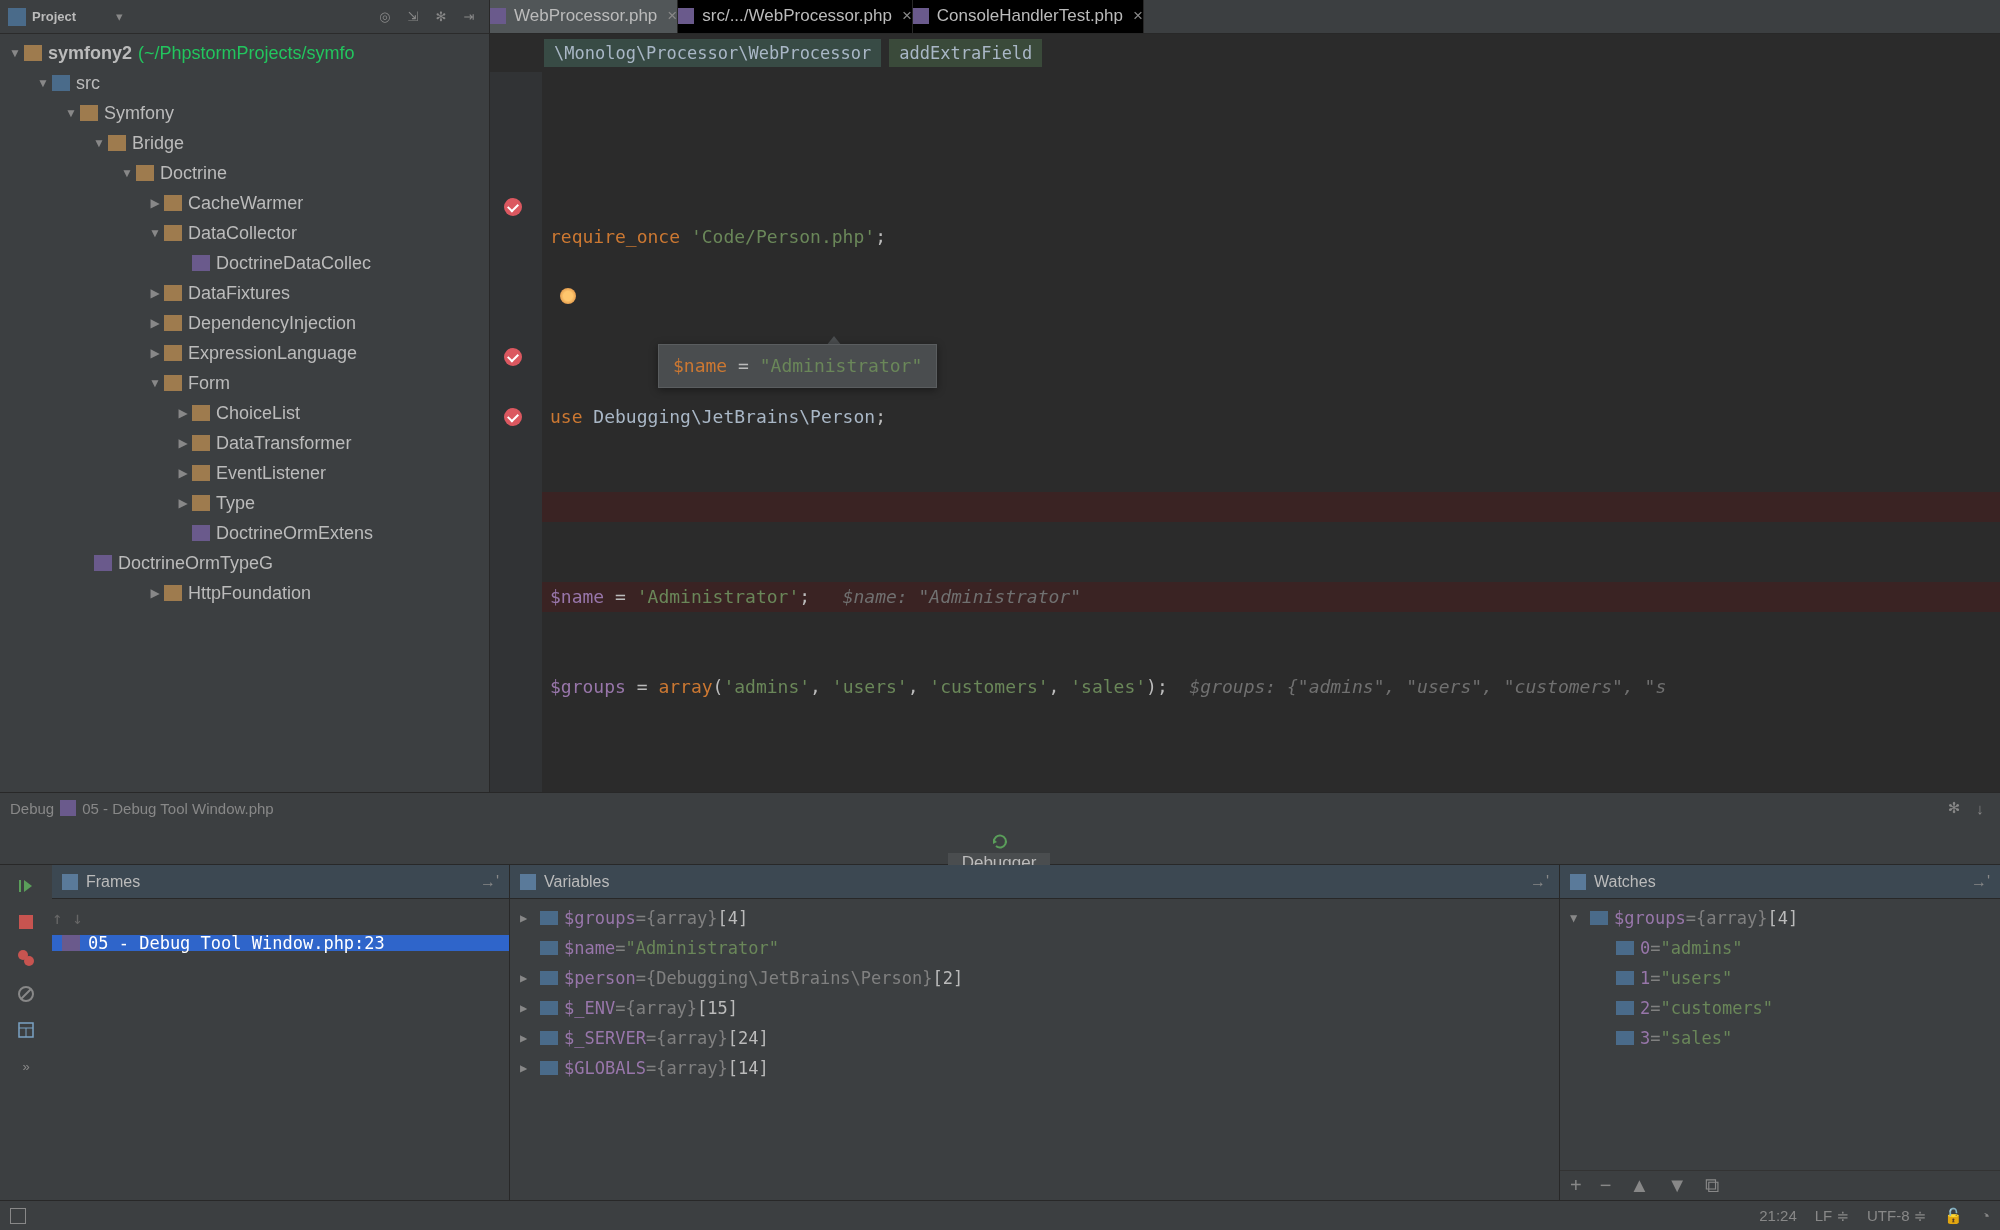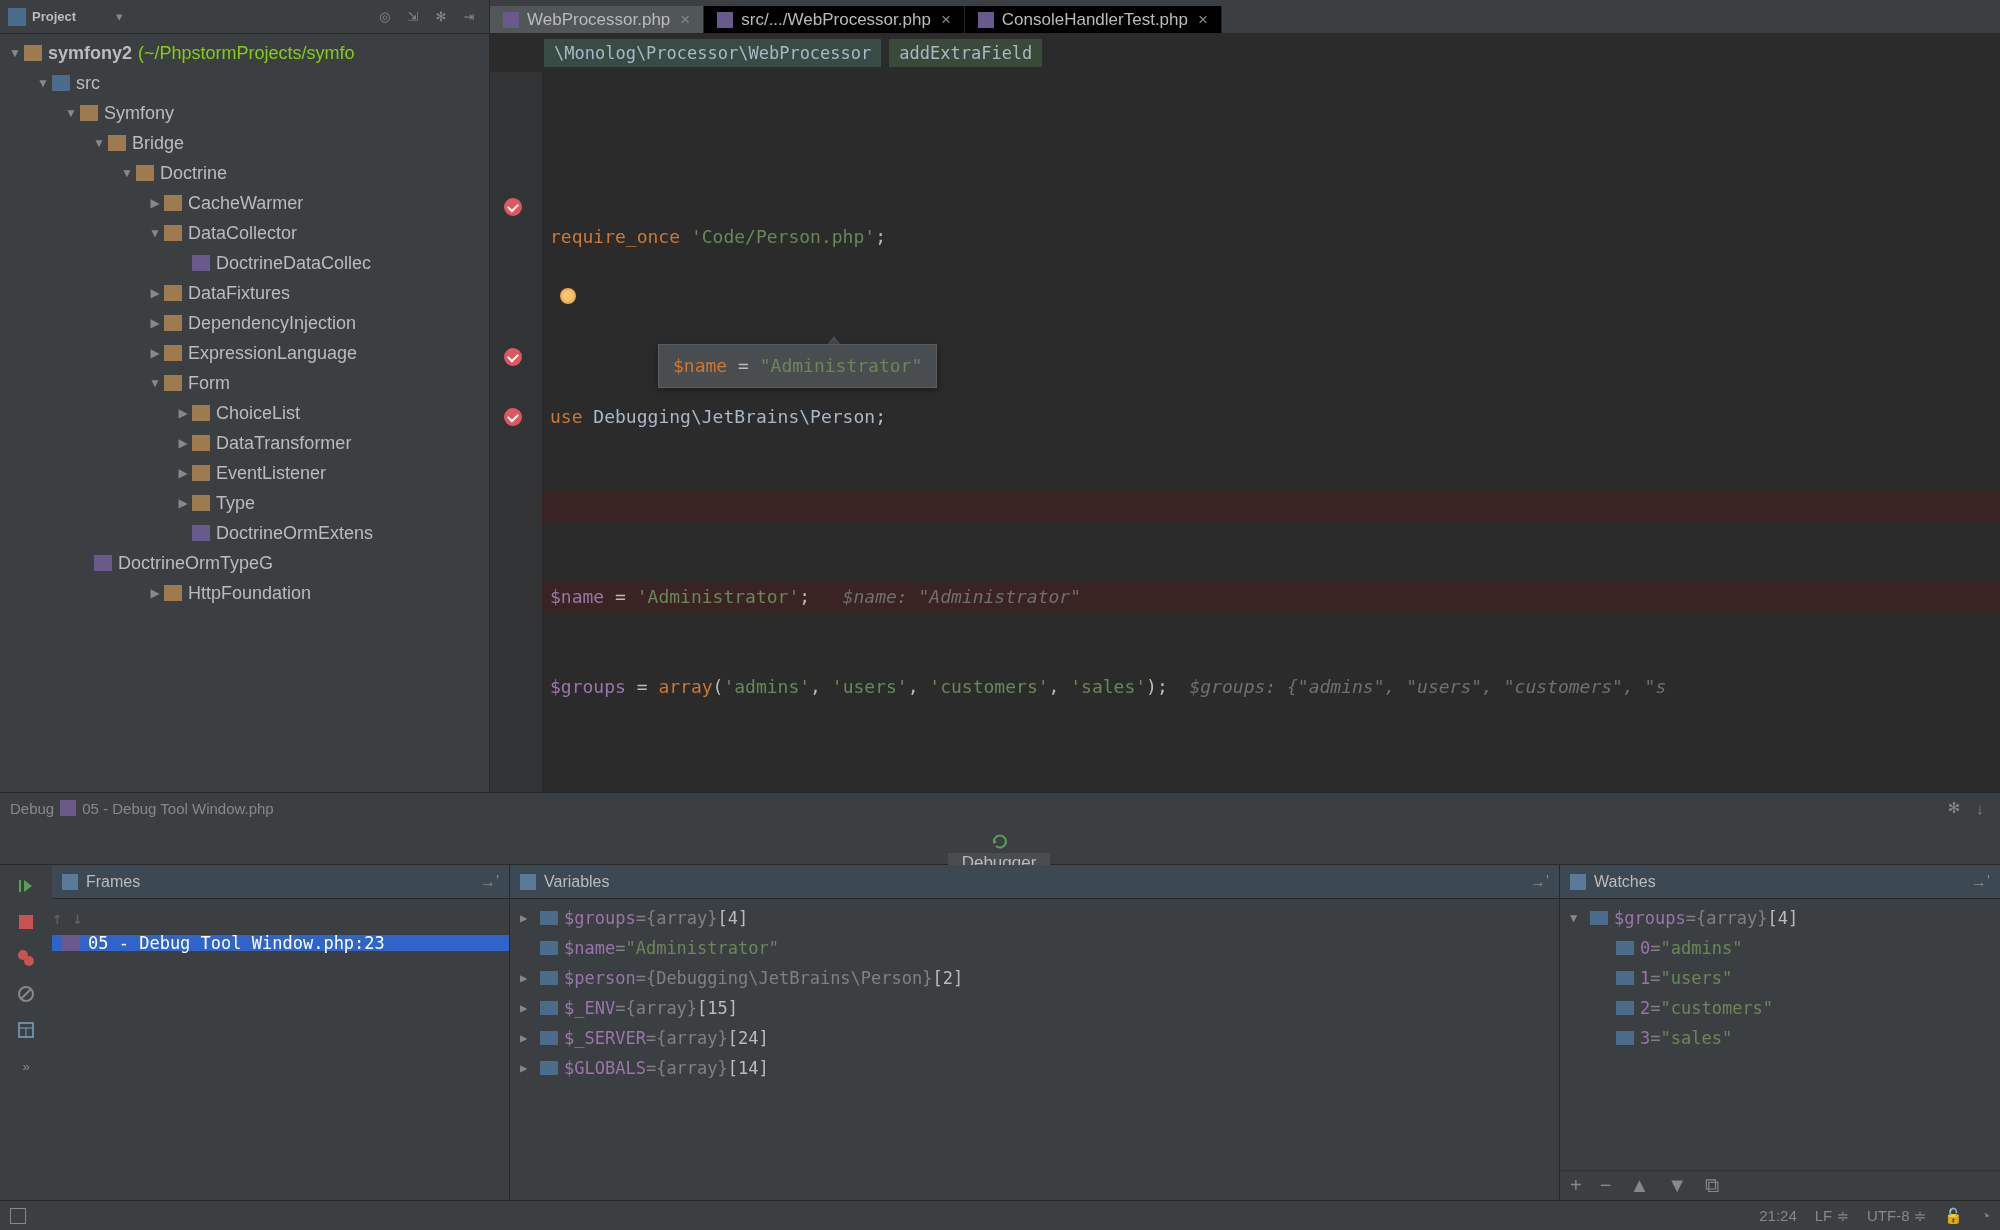--- a/index.html
+++ b/index.html
@@ -19,26 +19,26 @@
 .project-header .toolbar-btn { width: 24px; height: 24px; display: flex; align-items: center; justify-content: center; color: #888; margin-left: 4px; cursor: pointer; }
 .project-tree { flex: 1; overflow: auto; padding: 4px 0; font-size: 18px; }
 .tree-row { display: flex; align-items: center; height: 30px; padding-left: 6px; white-space: nowrap; }
 .tree-row .arrow { width: 18px; color: #888; font-size: 12px; text-align: center; }
 .tree-row .folder-icon { width: 18px; height: 16px; margin-right: 6px; display: inline-block; }
 .folder-brown { background: #9e7b4e; }
 .folder-blue { background: #4a6b8a; }
 .file-icon { width: 18px; height: 16px; margin-right: 6px; background: #6a5a8c; display: inline-block; }
 .tree-row .label { color: #bbb; }
 .tree-row .label.bold { font-weight: bold; }
-.tree-row .sub { color: #84cc16; margin-left: 6px; }
+.tree-row .sub { color: #22c55e; margin-left: 6px; }
 
 
 .editor-area { flex: 1; display: flex; flex-direction: column; background: #2b2b2b; }
 .tab-bar { height: 34px; display: flex; align-items: flex-end; background: #3c3f41; border-bottom: 1px solid #282828; }
-.tab { height: 27px; display: flex; align-items: center; padding: 0 13px; background: #515658; border-right: 1px solid #282828; color: #bbb; font-size: 17px; }
+.tab { height: 34px; display: flex; align-items: center; padding: 0 0; background: #515658; border-right: 1px solid #282828; color: #bbb; font-size: 17px; }
 .tab.inactive { background: #000000; }
 .tab .tab-icon { width: 16px; height: 16px; background: #6a5a8c; margin-right: 8px; }
 .tab .close { margin-left: 10px; color: #888; }
 .breadcrumb-bar { height: 38px; display: flex; align-items: center; padding-left: 54px; background: #2b2b2b; gap: 8px; }
 .breadcrumb { background: #384b45; padding: 4px 10px; color: #a9b7c6; font-family: Menlo, Consolas, monospace; font-size: 17px; }
 .breadcrumb.m { background: #3a4a3a; }
 .editor-body { flex: 1; position: relative; font-family: Menlo, Consolas, monospace; font-size: 18px; line-height: 30px; }
 .gutter { position: absolute; left: 0; top: 0; width: 52px; height: 100%; background: #313335; }
 .gutter-mark { position: absolute; left: 14px; width: 18px; height: 18px; border-radius: 50%; background: #db5860; display: flex; align-items: center; justify-content: center; }
 .gutter-mark::after { content: ""; width: 8px; height: 5px; border-left: 2px solid #fff; border-bottom: 2px solid #fff; transform: rotate(-45deg); margin-top: -2px; }

